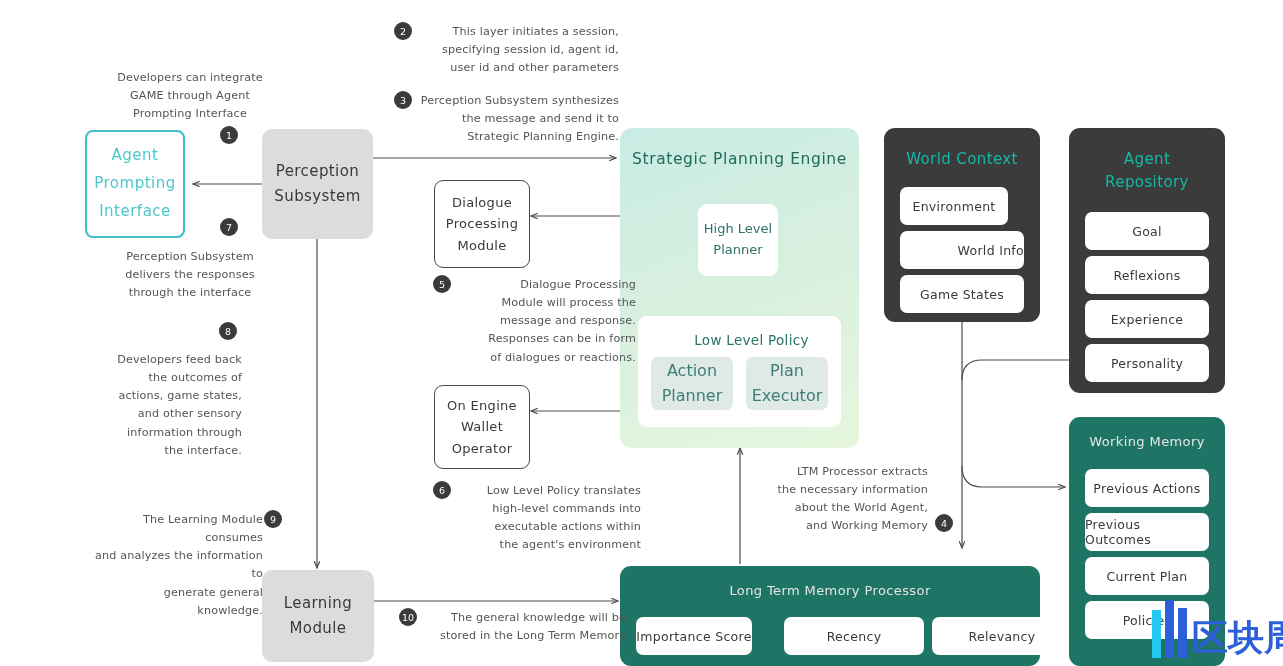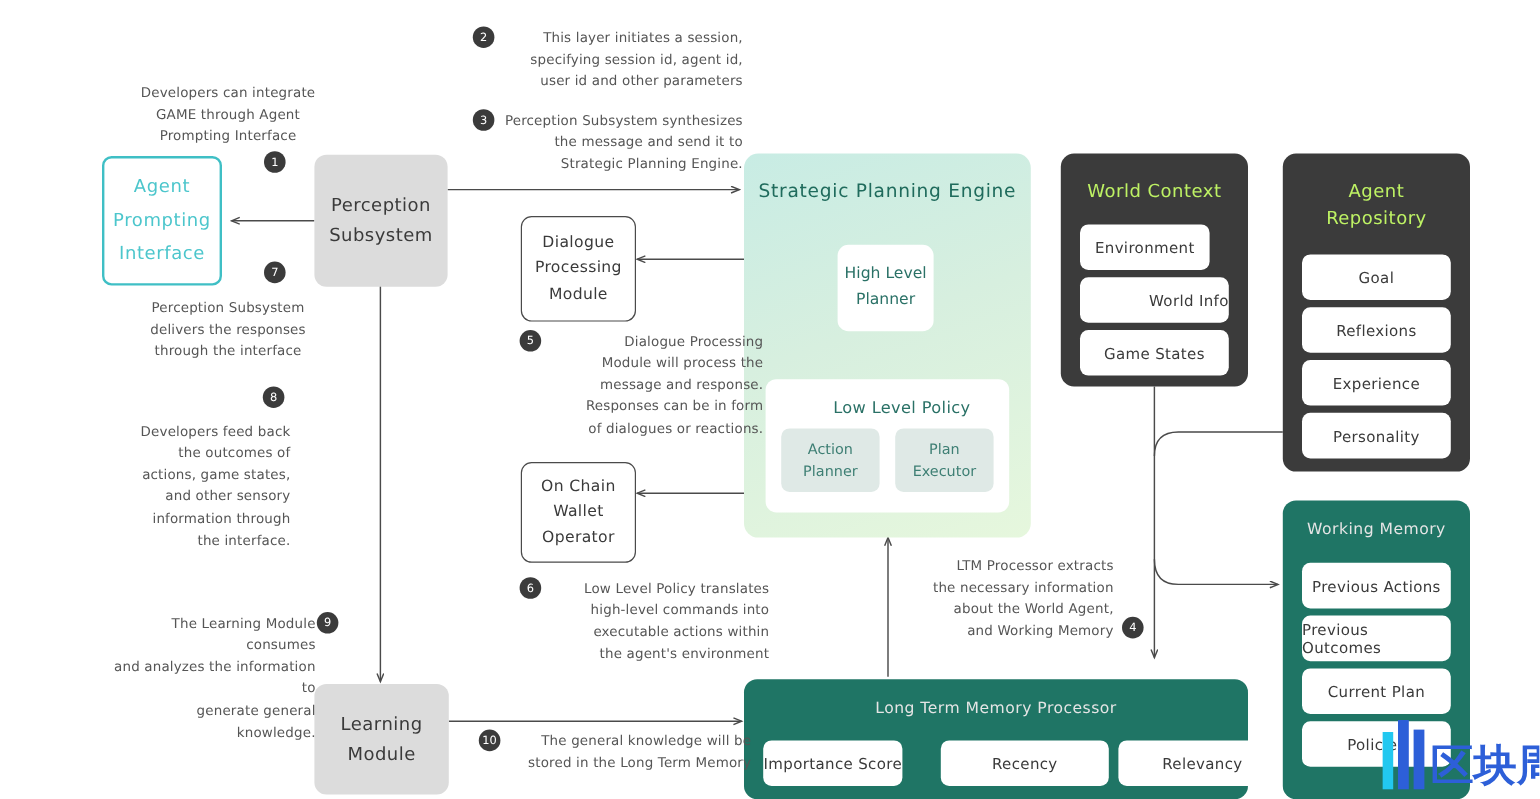--- a/index.html
+++ b/index.html
@@ -86,34 +86,34 @@
     letter-spacing: .3px;
     margin-left: 24px;
   }
   .sub-chip {
     position: absolute;
     background: #dfe9e6;
     border-radius: 7px;
     display: flex; align-items: center; justify-content: center;
     text-align: center;
     color: #3e7f74;
-    font-size: 12px;
+    font-size: 16px;
     line-height: 1.55;
   }
 
   
   .dark-panel {
     background: #3b3b3b;
     border-radius: 11px;
     position: absolute;
   }
   .dark-panel .panel-title {
     position: absolute; left: 0; right: 0;
     text-align: center;
-    color: #bef264;
+    color: #14b8a6;
     font-size: 15px;
     line-height: 1.55;
     letter-spacing: .4px;
   }
   .panel-chip {
     position: absolute;
     background: #ffffff;
     border-radius: 7px;
     display: flex; align-items: center; justify-content: center;
     color: #3a3a3a;
@@ -218,21 +218,21 @@
 Subsystem</span>
   </div>
 
   <div class="node outline-box" id="dpm" style="left:434px; top:180px; width:96px; height:88px;">
     <span style="white-space:pre-line">Dialogue
 Processing
 Module</span>
   </div>
 
   <div class="node outline-box" id="ocwo" style="left:434px; top:385px; width:96px; height:84px;">
-    <span style="white-space:pre-line">On Chain
+    <span style="white-space:pre-line">On Engine
 Wallet
 Operator</span>
   </div>
 
   <div class="node gray-box" id="learning" style="left:262px; top:570px; width:112px; height:92px;">
     <span style="white-space:pre-line">Learning
 Module</span>
   </div>
 
   <div class="node" id="spe" style="left:620px; top:128px; width:239px; height:320px;">

